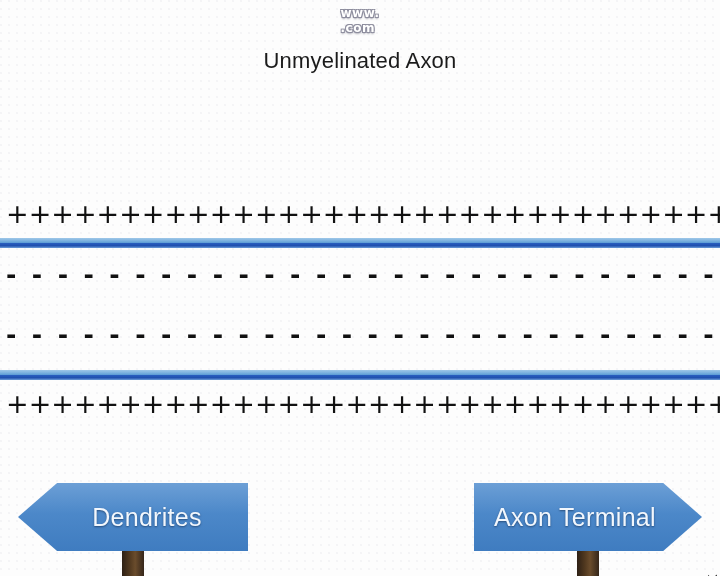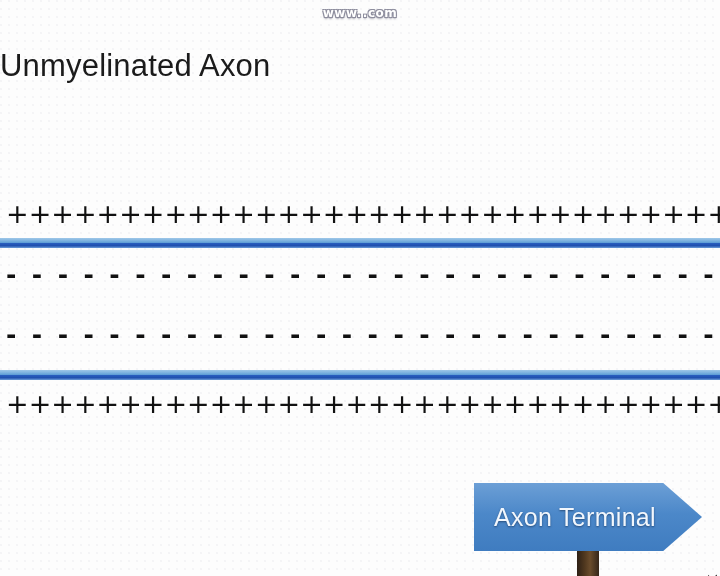--- a/index.html
+++ b/index.html
@@ -39,33 +39,34 @@
     font-weight: bold;
     color: #ffffff;
     text-shadow:
       -1px -1px 0 #8e8e9e,
        1px -1px 0 #8e8e9e,
       -1px  1px 0 #8e8e9e,
        1px  1px 0 #8e8e9e,
        0    2px 2px rgba(90,90,110,0.55);
     letter-spacing: 0.5px;
     user-select: none;
+    flex-direction: column;
   }
   #watermark .wm-small { font-size: 12px; }
   #watermark .wm-big   { font-size: 18px; letter-spacing: 0px; }
 
   
   #title {
     position: absolute;
     top: 48px;
     left: 0;
     width: 720px;
-    text-align: left;
+    text-align: center;
     font-family: "Liberation Sans Narrow", "Liberation Sans", sans-serif;
-    font-size: 31px;
+    font-size: 22px;
     font-weight: 400;
     color: #1b1b1b;
     letter-spacing: 0.2px;
   }
 
   
   .charge-row {
     position: absolute;
     left: 0;
     width: 720px;
@@ -361,20 +362,29 @@
       <span>+</span>
       <span>+</span>
       <span>+</span>
       <span>+</span>
       <span>+</span>
       <span>+</span>
       <span>+</span>
       <span>+</span>
     </div>
 
+  <div class="sign" id="sign-dendrites">
+    <div class="sign-post"></div>
+    <div class="plate-wrap">
+      <div class="plate-outline"></div>
+      <div class="sign-plate">
+        <div class="sign-label">Dendrites</div>
+      </div>
+    </div>
+  </div>
 
   <div class="sign" id="sign-axon-terminal">
     <div class="sign-post"></div>
     <div class="plate-wrap">
       <div class="plate-outline"></div>
       <div class="sign-plate">
         <div class="sign-label">Axon Terminal</div>
       </div>
     </div>
   </div>

